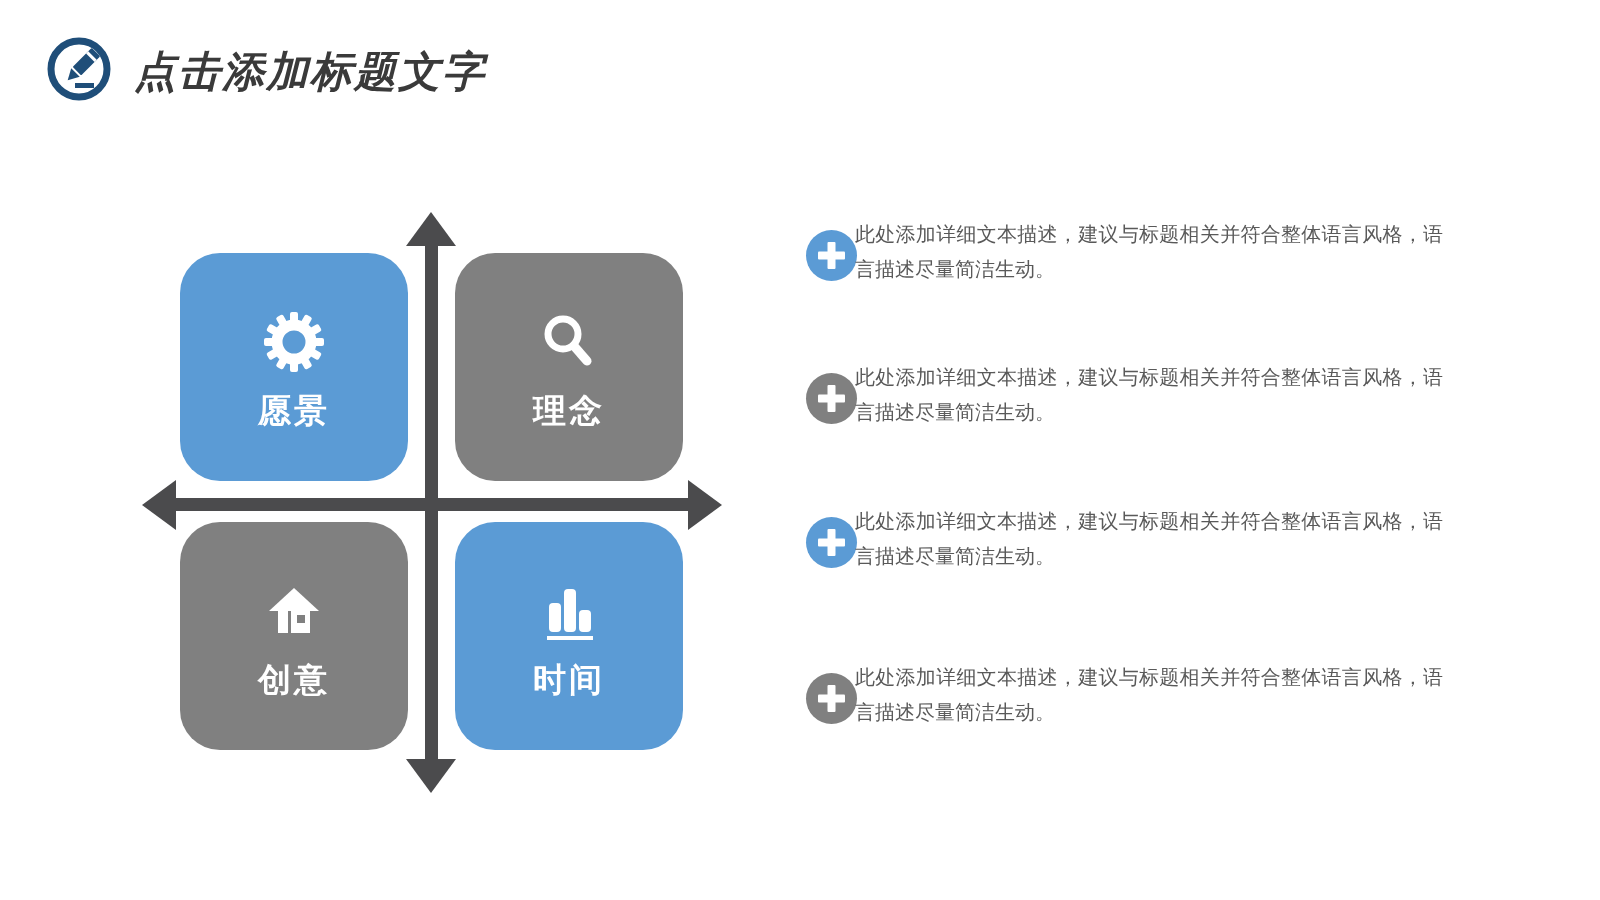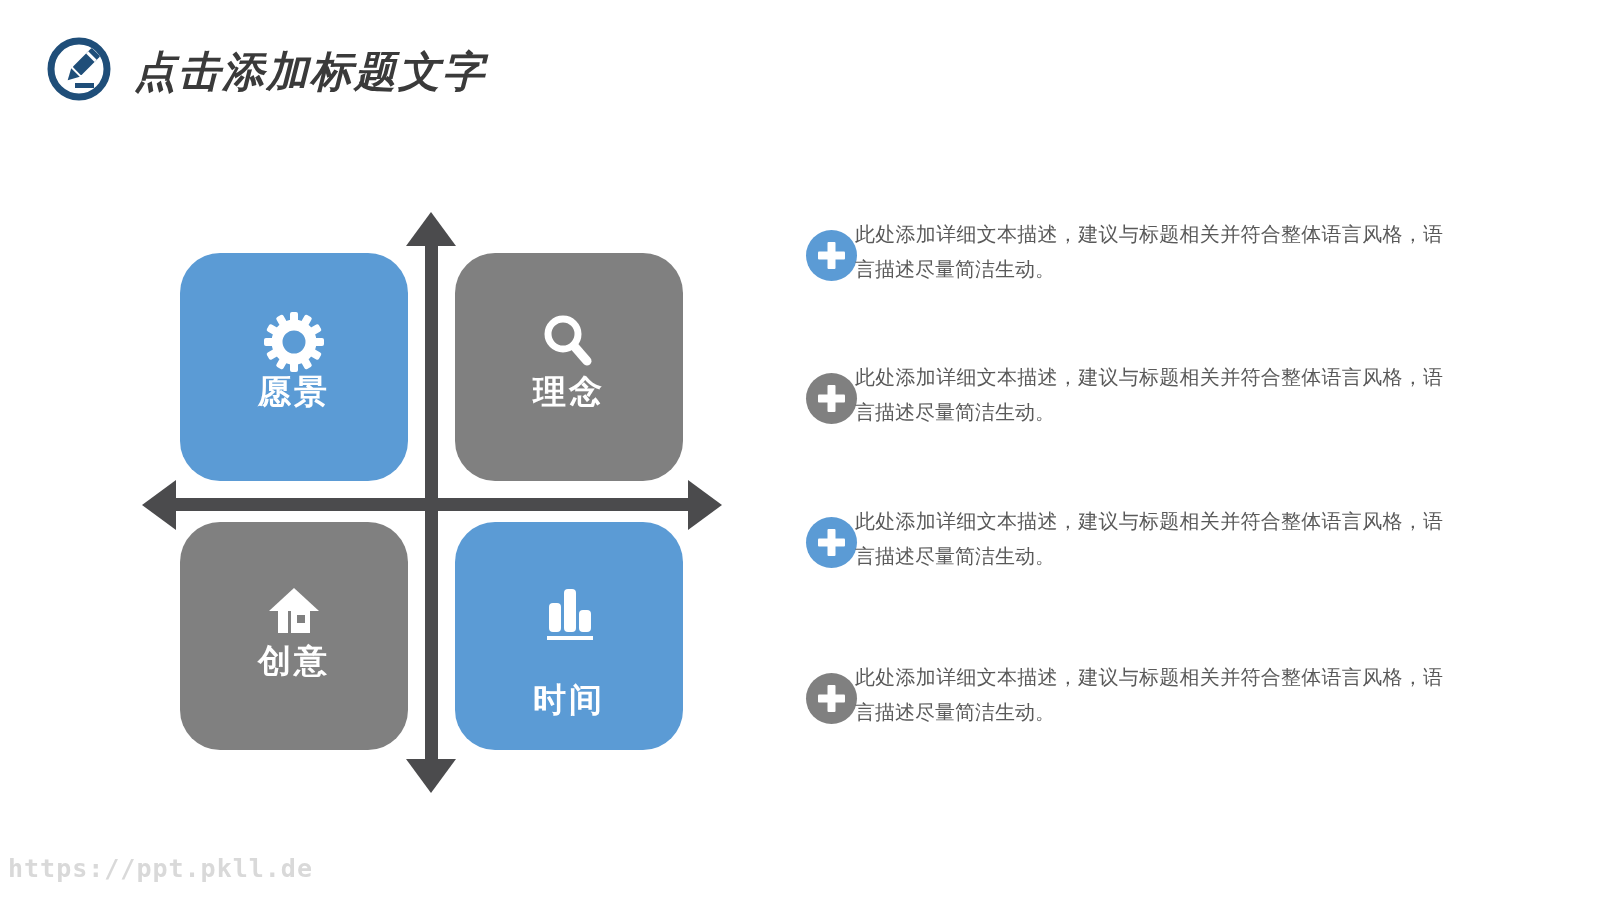--- a/index.html
+++ b/index.html
@@ -11,26 +11,26 @@
   .badge { position:absolute; left:46px; top:36px; width:66px; height:66px; }
   .page-title { position:absolute; left:134px; top:44px; font-size:42px; font-weight:600;
                 color:#3a3a3a; letter-spacing:2px; white-space:nowrap;font-style:italic; }
 
   
   .quad { position:absolute; border-radius:40px; width:228px; height:228px;
           display:flex; flex-direction:column; align-items:center; }
   .quad.blue { background:#5B9BD5; }
   .quad.gray { background:#808080; }
   .quad .qicon { margin-top:56px; width:66px; height:66px; }
-  .quad .qlabel { font-size:33px; font-weight:bold; color:#ffffff;
+  .quad .qlabel { margin-top:19px; font-size:33px; font-weight:bold; color:#ffffff;
                   letter-spacing:3px; line-height:34px; }
   #quad-tl { left:180px; top:253px; }
   #quad-tr { left:455px; top:253px; }
   #quad-bl { left:180px; top:522px; }
-  #quad-br { left:455px; top:522px;gap:39px; }
+  #quad-br { left:455px; top:522px; }
 
   .shaft-v { position:absolute; left:425px; top:240px; width:13px; height:521px; background:#4B4B4D; }
   .shaft-h { position:absolute; left:172px; top:498px; width:518px; height:13px; background:#4B4B4D; }
   .ah { position:absolute; width:0; height:0; }
   .ah.up    { left:406px; top:212px; border-left:25px solid transparent; border-right:25px solid transparent; border-bottom:34px solid #4B4B4D; }
   .ah.down  { left:406px; top:759px; border-left:25px solid transparent; border-right:25px solid transparent; border-top:34px solid #4B4B4D; }
   .ah.left  { left:142px; top:480px; border-top:25px solid transparent; border-bottom:25px solid transparent; border-right:34px solid #4B4B4D; }
   .ah.right { left:688px; top:480px; border-top:25px solid transparent; border-bottom:25px solid transparent; border-left:34px solid #4B4B4D; }
 
   
@@ -160,15 +160,14 @@
       <svg viewBox="0 0 51 51" width="51" height="51">
           <g fill="#ffffff">
             <rect x="12" y="21.5" width="27" height="8" rx="1"></rect>
             <rect x="21.5" y="12" width="8" height="27" rx="1"></rect>
           </g>
         </svg>
     </div>
     <div class="btext">此处添加详细文本描述，建议与标题相关并符合整体语言风格，语言描述尽量简洁生动。</div>
   </div>
 
-  <div class="watermark">https://ppt.pkll.de</div>
 
 </div>
 
 </body></html>

